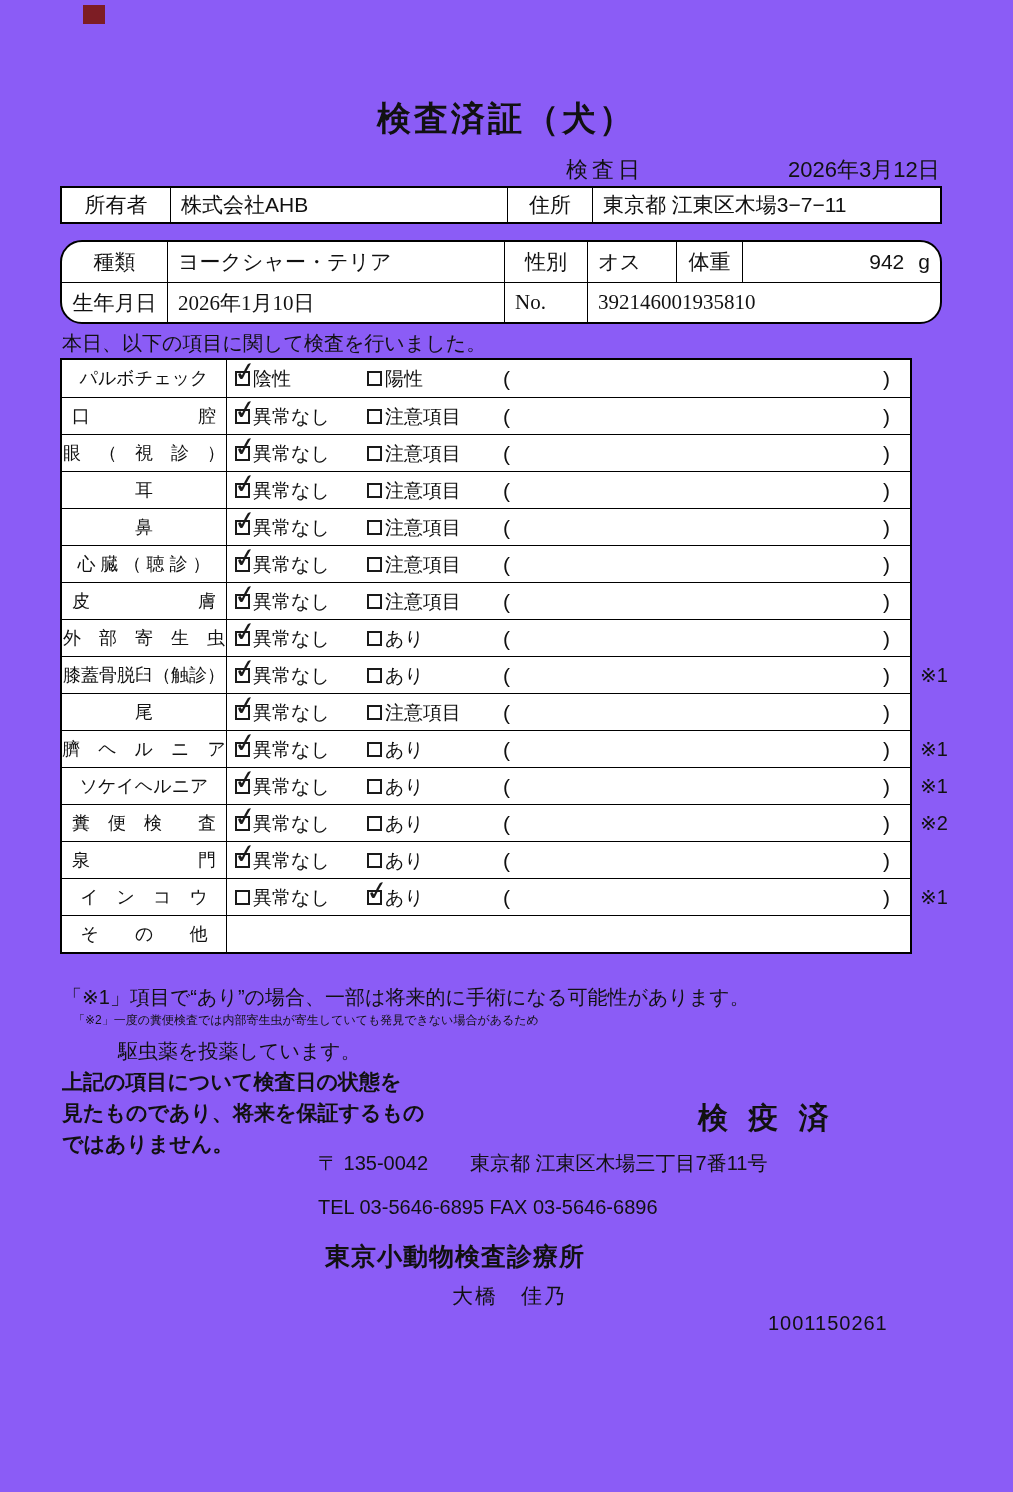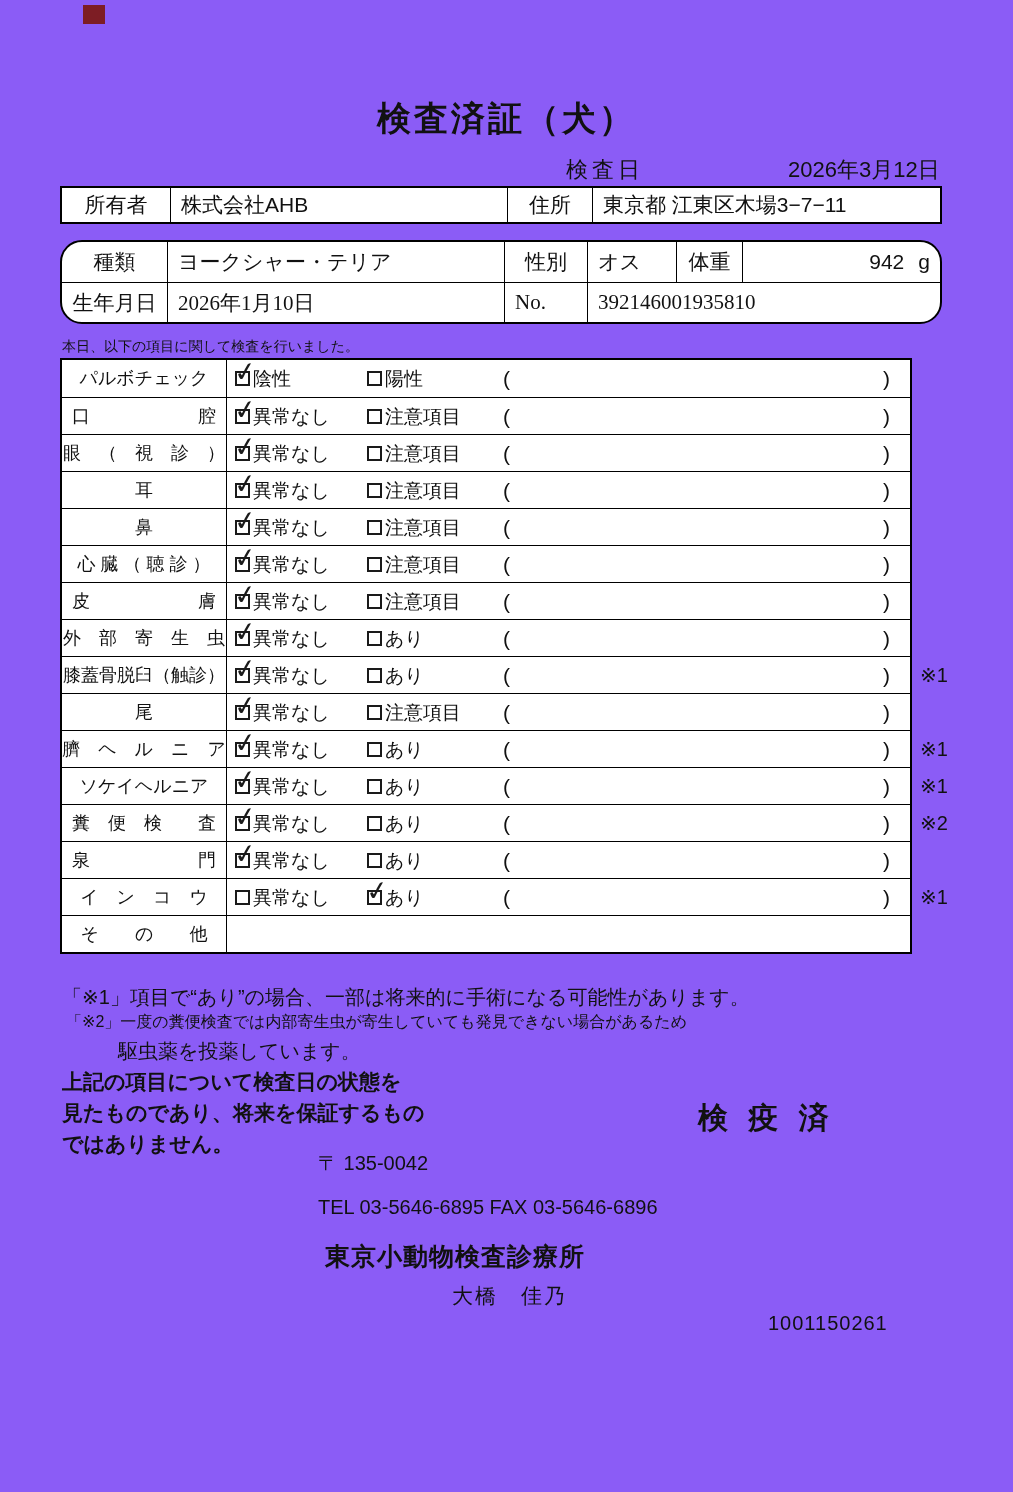--- a/index.html
+++ b/index.html
@@ -26,21 +26,21 @@
     overflow:hidden; white-space:nowrap; }
   .tcell + .tcell { border-left:1.5px solid #000; }
   .tcell.lab { justify-content:center; padding:0 4px; }
   .tcell.right { justify-content:flex-end; }
 
   #owner-table { left:60px; top:186px; width:882px; }
   #owner-table .trow { height:34px; }
   #pet-table { left:60px; top:240px; width:882px;border-radius:22px; }
   #pet-table .trow { height:40px; }
 
-  .intro-line { position:absolute; left:62px; top:330px; font-size:14px;margin-top:8px; }
+  .intro-line { position:absolute; left:62px; top:330px; font-size:20px; }
 
   
   #checklist { position:absolute; left:60px; top:358px; width:852px; border:2px solid #000; background:#fff; }
   .chk-row { position:relative; display:flex; height:37px; }
   .chk-row + .chk-row { border-top:1.5px solid #000; }
   .chk-name { width:165px; border-right:1.5px solid #000; text-align:center;
     line-height:37px; font-size:18px; white-space:pre; overflow:hidden; }
   .chk-rest { position:relative; flex:1; }
   .opt { position:absolute; top:0; height:37px; display:flex; align-items:center; }
   .opt1 { left:8px; }
@@ -49,21 +49,21 @@
     border:2px solid #1a1a1a; margin-right:3px; flex:0 0 auto; }
   .tick { position:absolute; left:-3px; top:-14px; font-size:27px; font-weight:bold;
     color:#1a1a1a; transform:rotate(-8deg); line-height:1; }
   .opt-label { font-size:19px; white-space:nowrap; }
   .paren { position:absolute; top:0; line-height:37px; font-size:21px; }
   .paren-open { left:276px; }
   .paren-close { left:656px; }
   .note { position:absolute; left:858px; top:0; line-height:37px; font-size:20px; white-space:nowrap; }
 
   .fn1 { position:absolute; left:62px; top:984px; font-size:20px; }
-  .fn2 { position:absolute; left:66px; top:1012px; font-size:16px; }
+  .fn2 { position:absolute; left:73px; top:1012px; font-size:12px; }
   .fn3 { position:absolute; left:118px; top:1038px; font-size:20px; }
 
   .disclaimer { position:absolute; left:62px; top:1066px; font-size:21px; font-weight:600; line-height:31px; }
   .stamp { position:absolute; left:698px; top:1098px; font-size:30px; font-weight:600; letter-spacing:6px; }
 
   .postal { position:absolute; left:318px; top:1150px; font-size:20px; }
   .addr2  { position:absolute; left:470px; top:1150px; font-size:20px; }
   .telfax { position:absolute; left:318px; top:1196px; font-size:20px; }
   .tel { }
 
@@ -402,20 +402,21 @@
 
   <div class="disclaimer">
     <div>上記の項目について検査日の状態を</div>
     <div>見たものであり、将来を保証するもの</div>
     <div>ではありません。</div>
   </div>
 
   <div class="stamp">検 疫 済</div>
 
   <div class="postal">〒 135-0042</div>
+  <div class="addr2">東京都 江東区木場三丁目7番11号</div>
   <div class="telfax">
     <span class="tel">TEL 03-5646-6895</span>
     <span>FAX 03-5646-6896</span>
   </div>
 
   <div class="clinic-name">東京小動物検査診療所</div>
   <div class="clinic-person">大橋　佳乃</div>
   <div class="serial">1001150261</div>
 
 </div>

